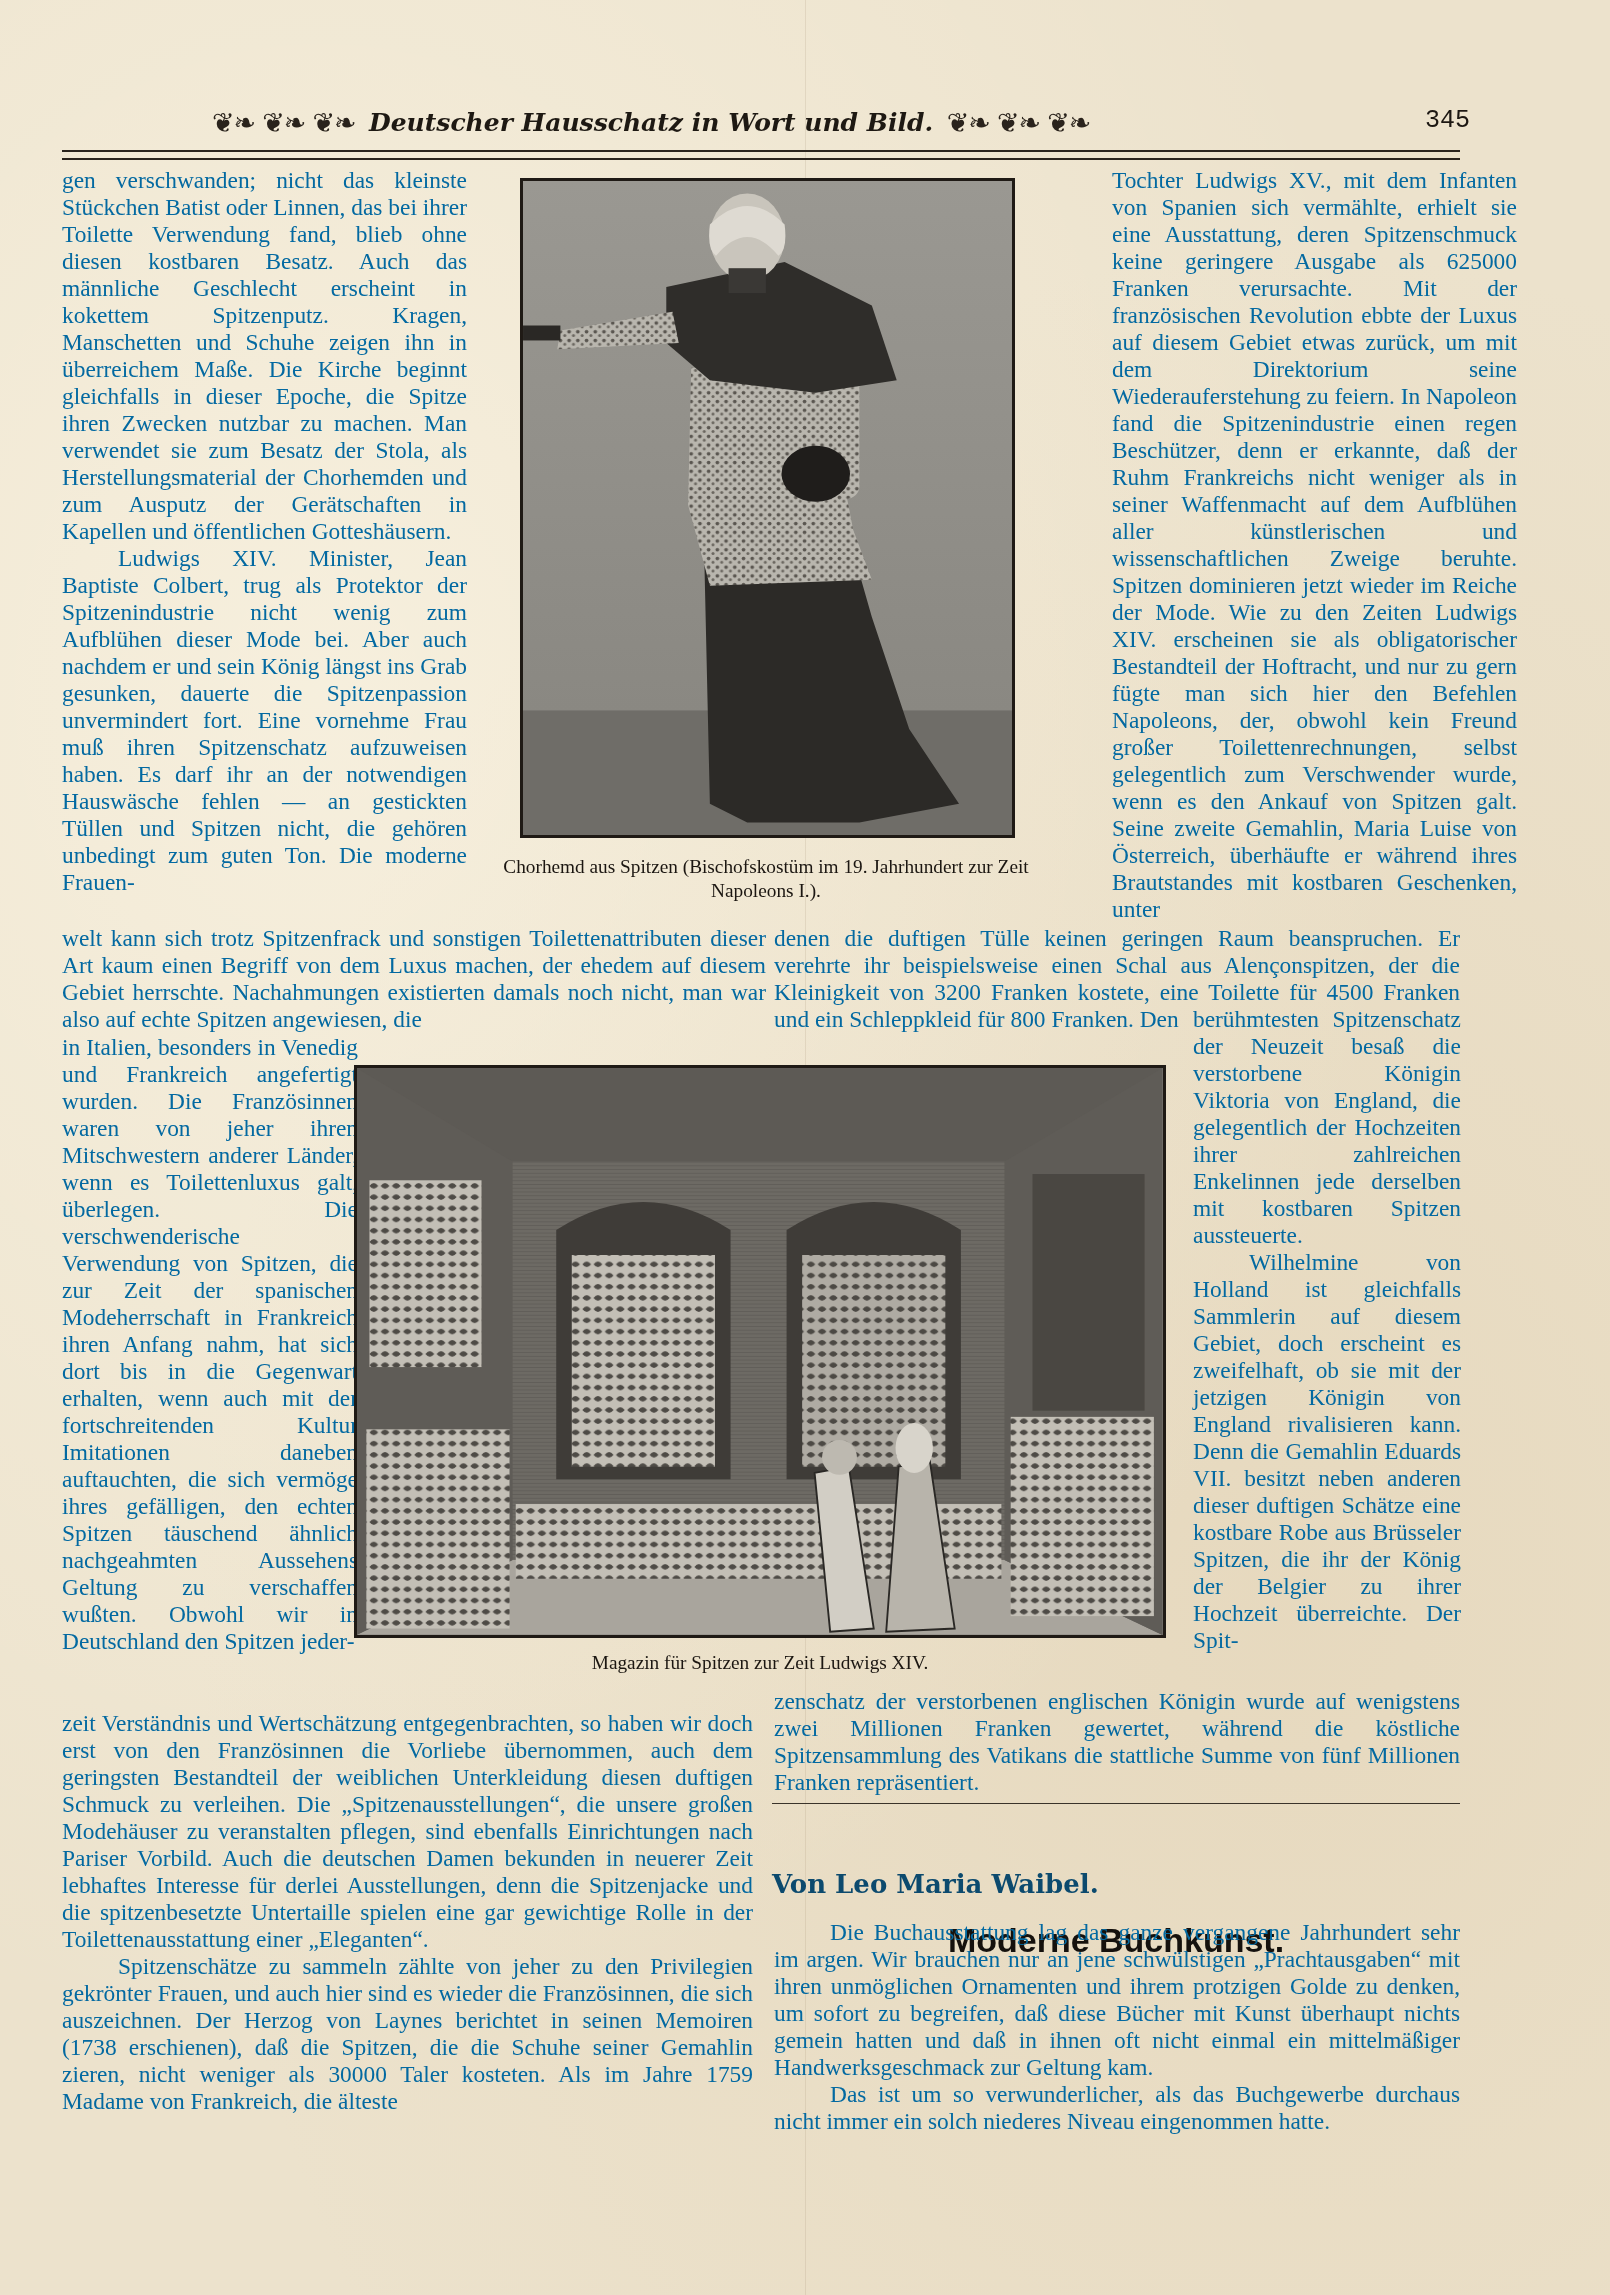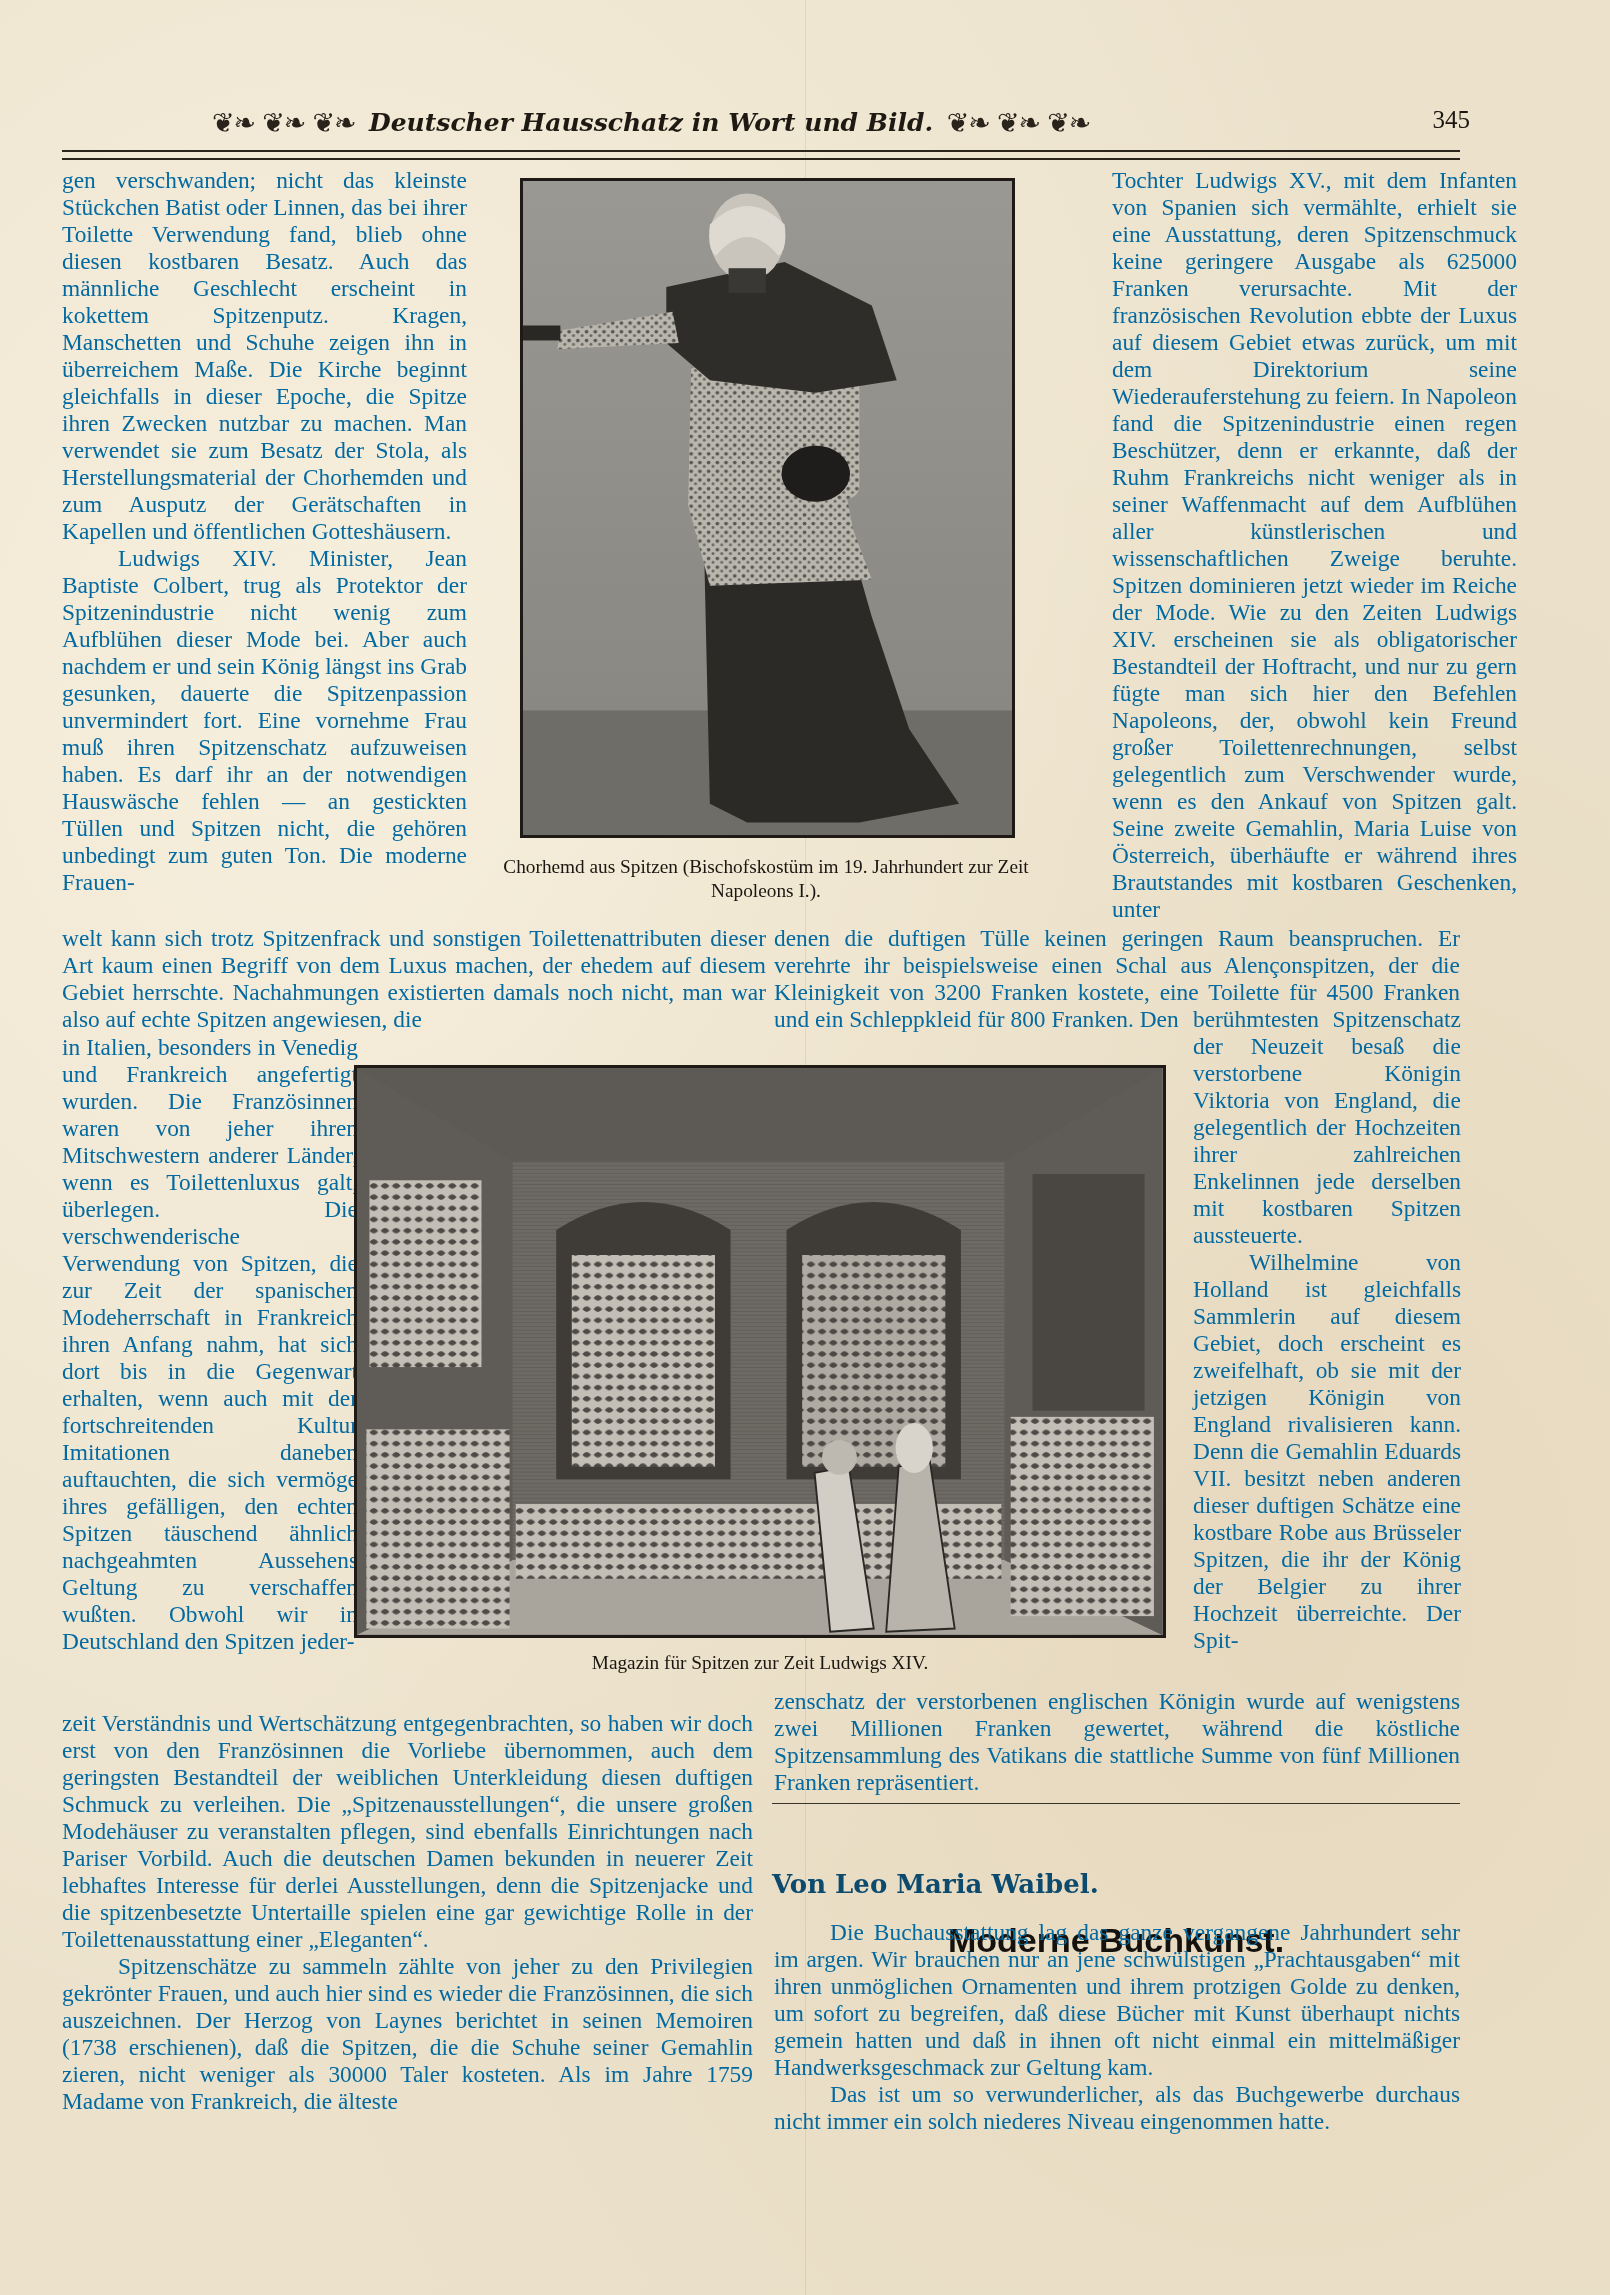--- a/index.html
+++ b/index.html
@@ -22,21 +22,21 @@
     position: absolute; left: 212px; top: 100px; width: 1258px; height: 44px;
     display: flex; align-items: center;
   }
   .ornament-group { display: flex; gap: 11.2px; }
   .ornament { font-size: 27px; color: #2a231c; letter-spacing: -1.2px; }
   .journal-title {
     font-family: "DejaVu Serif", serif; font-size: 25px; font-style: italic;
     margin: 0 13.7px; white-space: nowrap; color: #1e1913; font-weight: bold;
   }
   .page-number {
-    position: absolute; right: 0; top: 6.2px; font-size: 25px; font-family: Liberation Serif, serif;
+    position: absolute; right: 0; top: 6.2px; font-size: 25px; font-family: Liberation Mono, monospace;
   }
   .rule-double {
     position: absolute; left: 62px; top: 150px; width: 1398px; height: 10px;
     border-top: 2.5px solid #2a241d; border-bottom: 2.5px solid #2a241d; box-sizing: border-box;
   }
 
   .txt {
     position: absolute; font-family: "Liberation Serif", serif; font-size: 23.4px;
     line-height: 27px; text-align: justify; color: #0369a1;
   }

